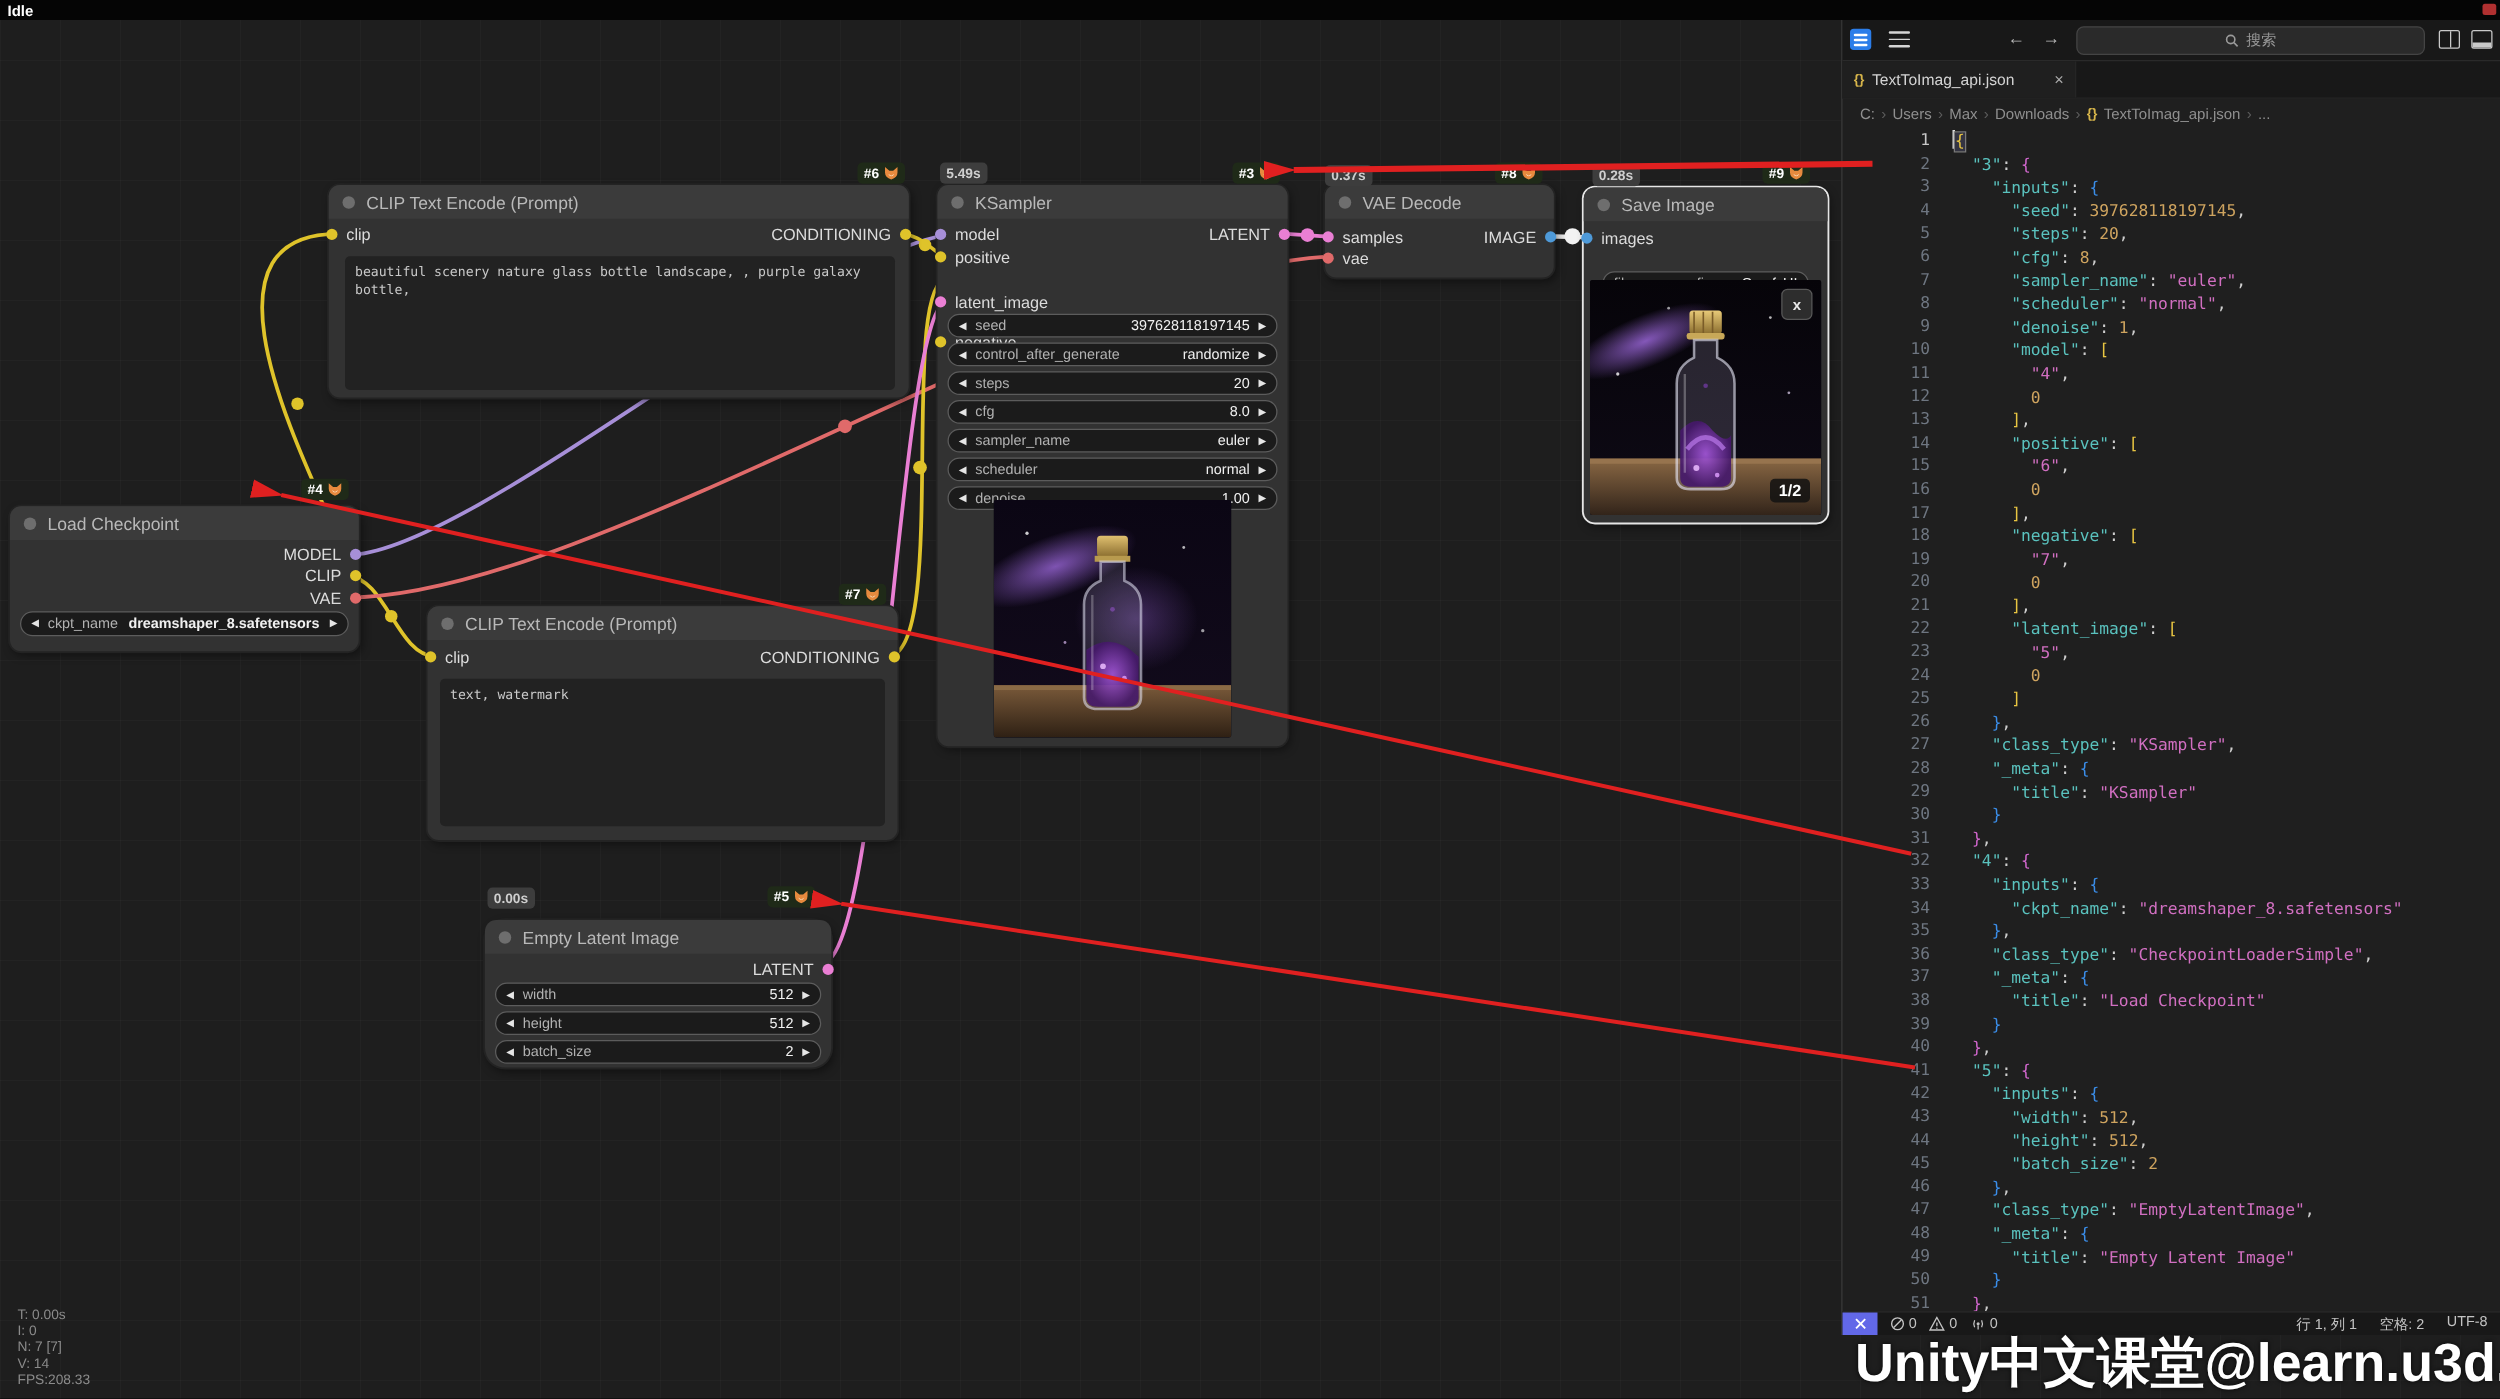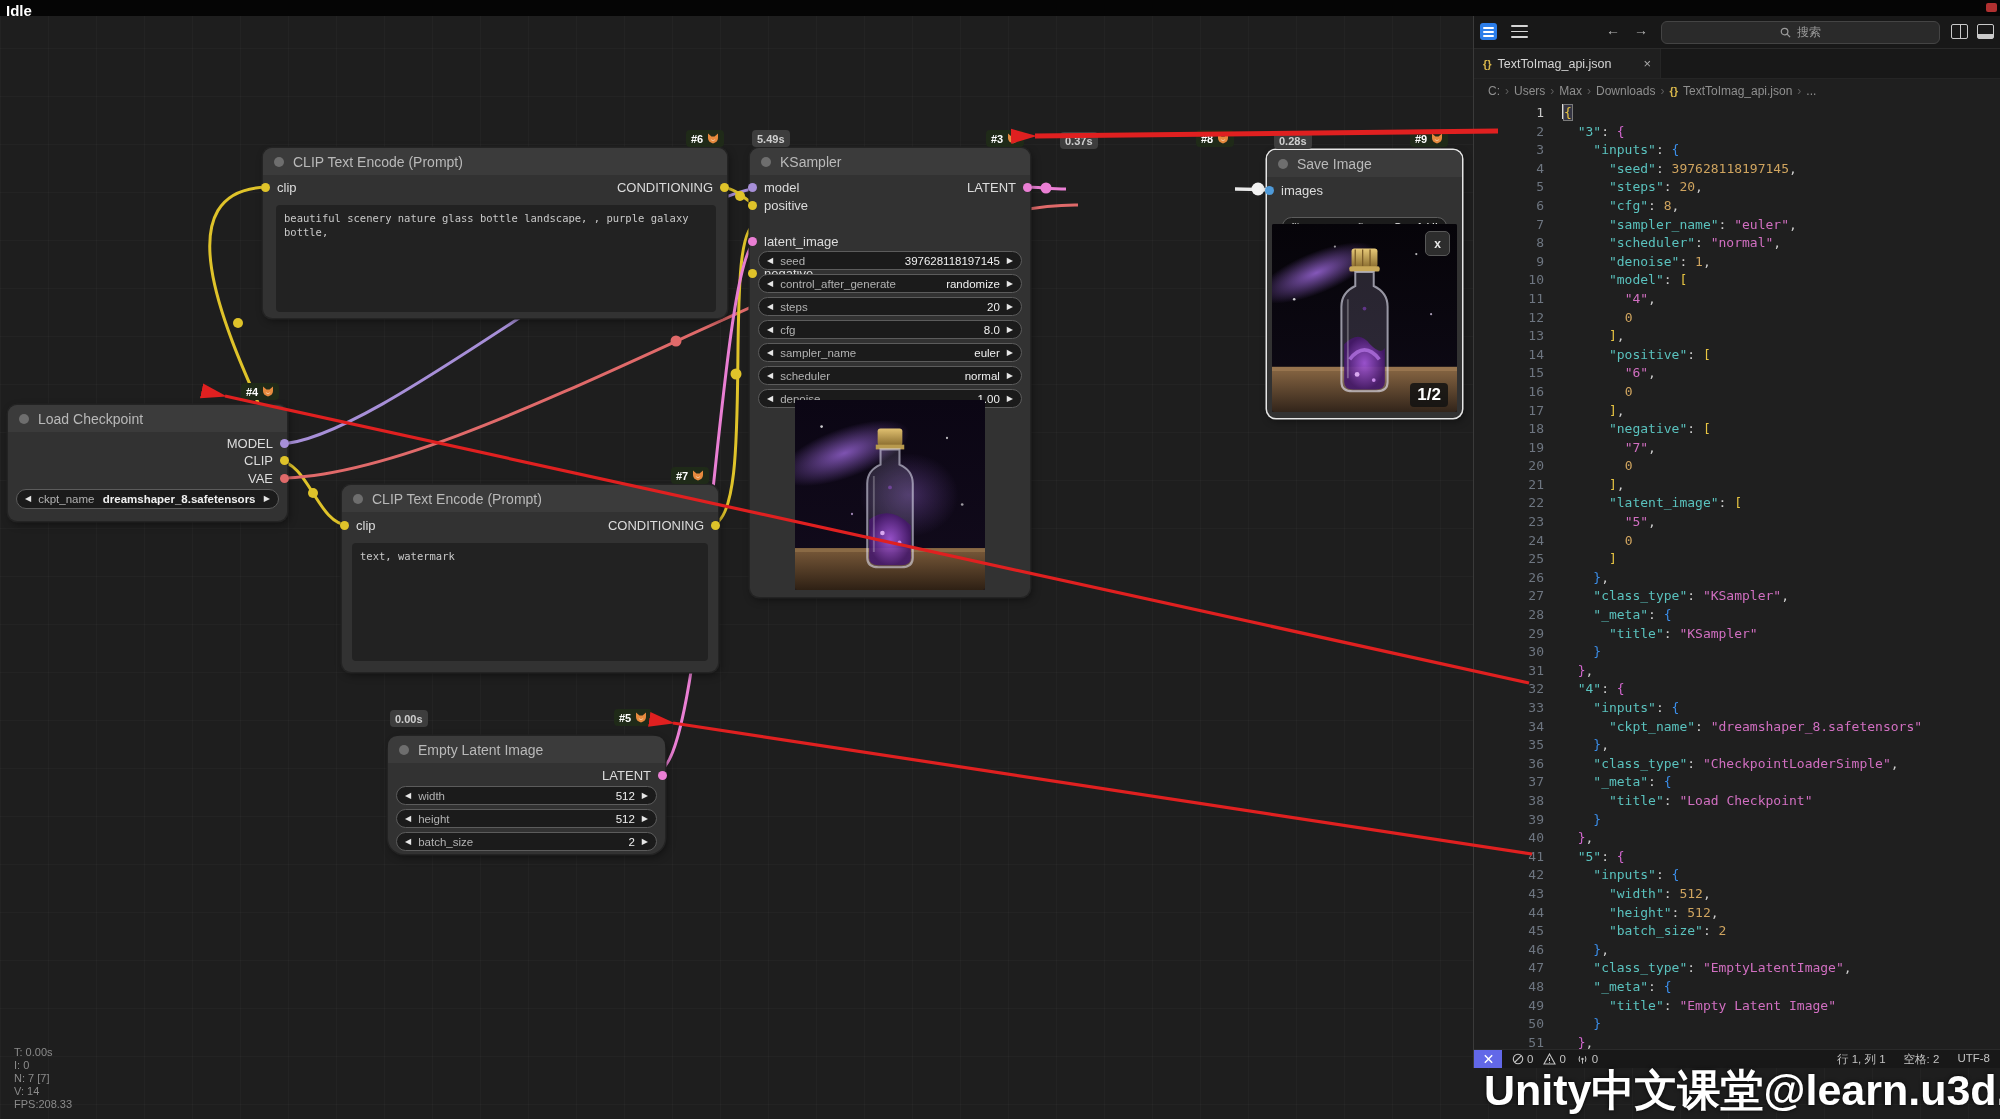--- a/index.html
+++ b/index.html
@@ -1,21 +1,21 @@
 <!DOCTYPE html>
 <html><head>
 <meta charset="utf-8">
 <style>
   html,body{margin:0;padding:0;background:#000;}
   body{width:2000px;height:1119px;position:relative;overflow:hidden;
        font-family:"Liberation Sans",sans-serif;-webkit-font-smoothing:antialiased;}
 
   
   #topstrip{position:absolute;left:0;top:0;width:2000px;height:16px;background:#050505;z-index:40;}
-  #topstrip .idle{position:absolute;left:6px;top:2px;color:#fff;font-size:15px;font-weight:bold;}
+  #topstrip .idle{position:absolute;left:6px;top:2px;color:#fff;font-size:12px;font-weight:bold;}
   #topstrip .reddot{position:absolute;left:1986px;top:3px;width:11px;height:9px;background:#b03030;border-radius:2px;}
 
   
   #canvas{position:absolute;left:0;top:0;width:2000px;height:1119px;
     background:
       linear-gradient(rgba(255,255,255,.022) 1px, transparent 1px) 0 0/48px 48px,
       linear-gradient(90deg, rgba(255,255,255,.022) 1px, transparent 1px) 0 0/48px 48px,
       #1e1e1e;}
   #wires{position:absolute;left:0;top:0;z-index:1;}
 
@@ -46,21 +46,21 @@
         gap:4px;padding:0 5px;font-size:11px;font-weight:bold;}
   .badge.fox{background:#1f2a18;color:#fff;}
   .badge.timer{background:#3d3d3d;color:#cfcfcf;font-weight:bold;}
 
   .preview{position:absolute;border-radius:2px;overflow:hidden;background:#07050d;}
   .preview svg{display:block;width:100%;height:100%;}
   .xbtn{position:absolute;width:23px;height:23px;background:#2d2d2d;border:1px solid #585858;
         border-radius:5px;color:#e8e8e8;font-size:12px;font-weight:bold;display:flex;
         align-items:center;justify-content:center;z-index:4;}
   .pagebadge{position:absolute;background:rgba(18,18,18,.85);border-radius:4px;color:#fff;
-        font-size:17px;font-weight:bold;padding:2px 7px;z-index:4;}
+        font-size:13px;font-weight:bold;padding:2px 7px;z-index:4;}
 
   #stats{position:absolute;left:14px;top:1046px;color:#8b8b8b;font-size:11px;line-height:13px;z-index:2;}
 
   
   #vscode{position:absolute;left:1473px;top:16px;width:527px;height:1052px;background:#1f1f1f;
         border-left:1px solid #3a3a3a;z-index:10;box-sizing:border-box;}
   #titlebar{height:32px;background:#181818;border-bottom:1px solid #2a2a2a;position:relative;}
   .applogo{position:absolute;left:6px;top:7px;width:17px;height:17px;background:#2b7de9;border-radius:3px;
         display:flex;flex-direction:column;justify-content:center;gap:2px;padding:0 3px;box-sizing:border-box;}
   .applogo i{display:block;height:2px;background:#fff;border-radius:1px;}
@@ -283,20 +283,42 @@
         <path d="M45,26 L45,34 Q38,37 38,44 L38,83 Q38,88 44,88 L56,88 Q62,88 62,83 L62,44 Q62,37 55,34 L55,26 Z" fill="rgba(195,188,220,.15)" stroke="rgba(230,230,245,.55)" stroke-width="1.1"></path>
         <path d="M39,63 Q50,55 61,66 L61,83 Q61,87 56,87 L44,87 Q39,87 39,83 Z" fill="url(#kpur)" opacity=".9"></path>
         <circle cx="46" cy="70" r="1.2" fill="#d9a8f0"></circle>
           <circle cx="55" cy="75" r="1" fill="#c88ae8"></circle>
         <circle cx="50" cy="46" r="1" fill="#7a48a8" opacity=".8"></circle>
         <line x1="41.5" y1="40" x2="41.5" y2="80" stroke="rgba(255,255,255,.25)" stroke-width="1"></line>
       </svg>
     </div>
   </div>
 
+  <div class="node" style="left:1060px;top:148px;width:183px;height:74px;">
+    <div class="node-title">
+      <span class="tdot"></span>
+      <span>VAE Decode</span>
+    </div>
+    <div class="srow" style="top:32px;">
+      <span class="sl">
+          <span class="dot in c-latent"></span>
+        <span>samples</span>
+        </span>
+      <span class="sl">
+          <span>IMAGE</span>
+        <span class="dot out c-image"></span>
+        </span>
+    </div>
+    <div class="srow" style="top:49px;">
+      <span class="sl">
+          <span class="dot in c-vae"></span>
+        <span>vae</span>
+        </span>
+    </div>
+  </div>
 
   <div class="node selected" style="left:1267px;top:150px;width:195px;height:268px;">
     <div class="node-title">
       <span class="tdot"></span>
       <span>Save Image</span>
     </div>
     <div class="srow" style="top:31px;">
       <span class="sl">
           <span class="dot in c-image"></span>
         <span>images</span>

